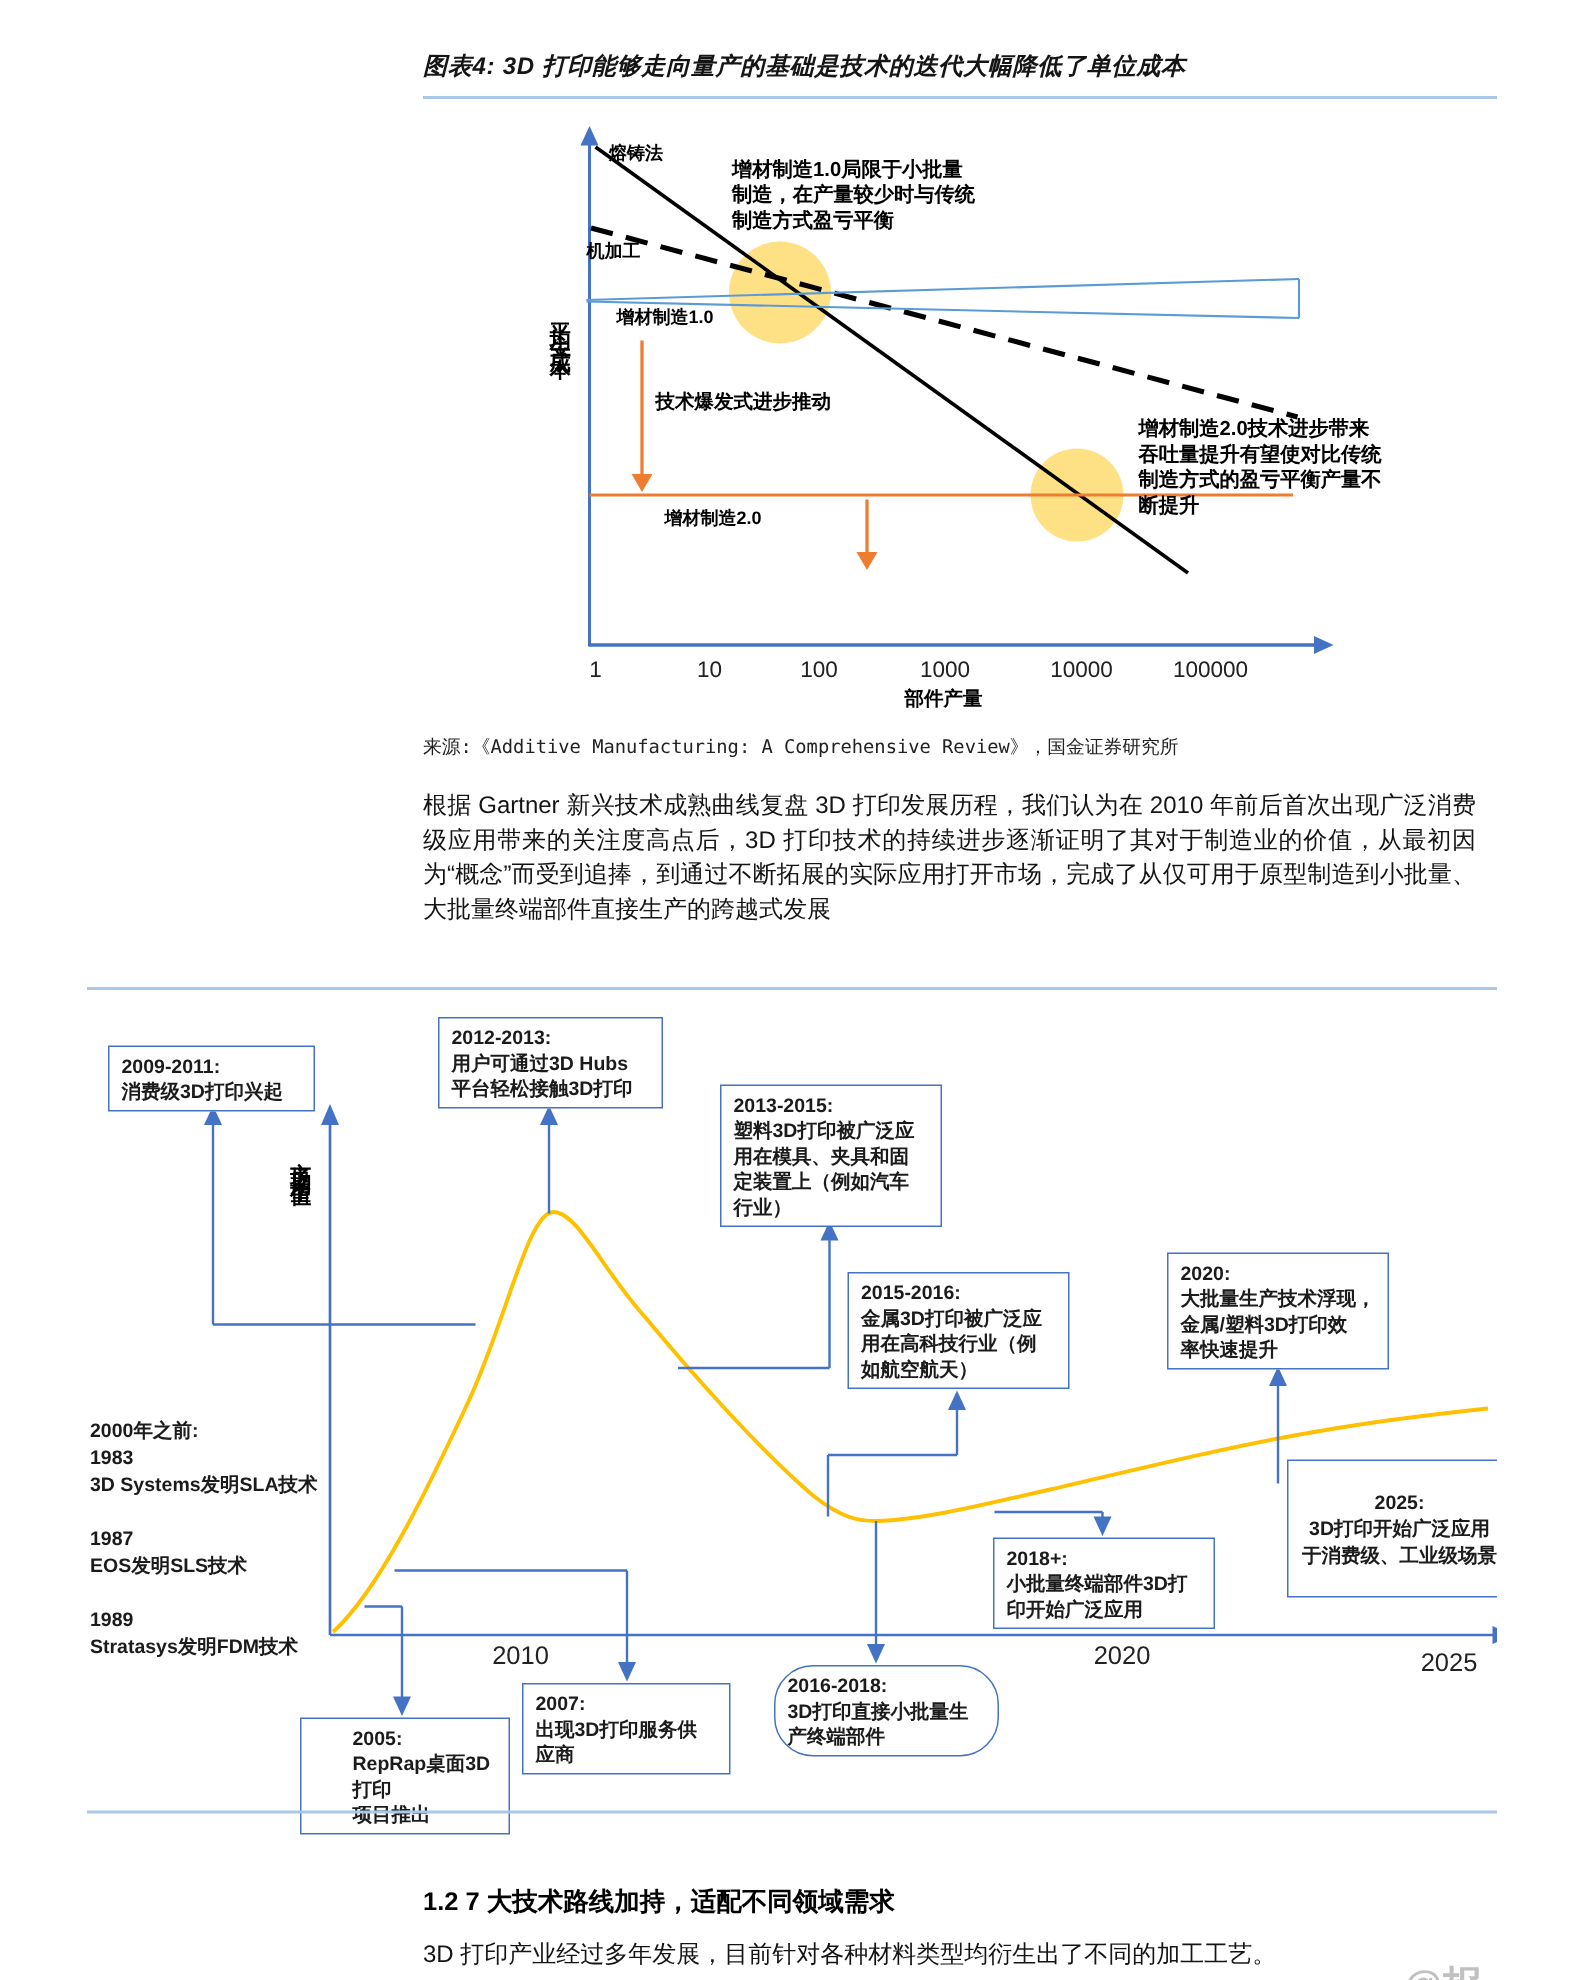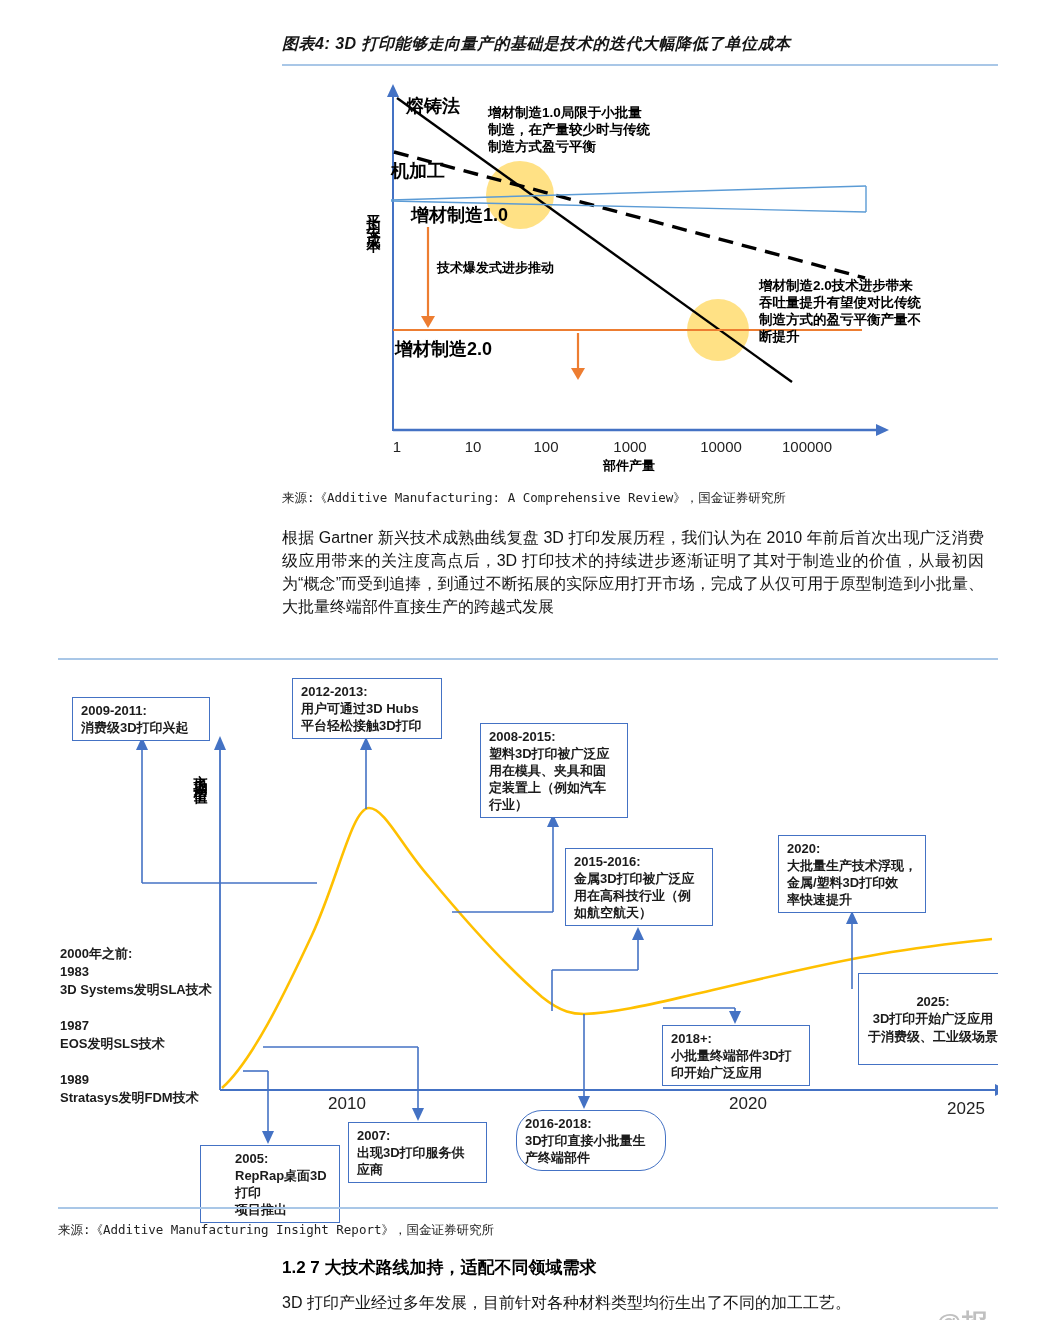--- a/index.html
+++ b/index.html
@@ -3,21 +3,21 @@
 <meta charset="utf-8">
 <style>
   html,body{margin:0;padding:0;background:#fff;}
   .page{position:relative;width:998px;height:1320px;background:#fff;overflow:hidden;
         font-family:"Liberation Sans","DejaVu Sans",sans-serif;color:#111;}
   .abs{position:absolute;}
   .figcap{font-weight:bold;font-style:italic;font-size:16px;color:#151515;letter-spacing:0.5px;}
   .caprule{height:2px;background:#a9c7e7;}
   .srcline{font-family:"DejaVu Sans Mono","Liberation Mono",monospace;font-size:12.5px;color:#222;}
   .para{font-size:16px;line-height:23px;text-align:justify;color:#141414;}
-  .fig4lab{position:absolute;font-weight:bold;font-size:18px;color:#000;white-space:nowrap;}
+  .fig4lab{position:absolute;font-weight:bold;font-size:12px;color:#000;white-space:nowrap;}
   .note{position:absolute;font-size:13.5px;font-weight:600;line-height:17px;white-space:pre-line;color:#000;}
   .tick4{position:absolute;transform:translateX(-50%);font-size:15px;color:#222;}
   .tick5{position:absolute;transform:translateX(-50%);font-size:17px;color:#222;}
   .vlabel{writing-mode:vertical-rl;font-weight:bold;font-size:14px;color:#000;}
   .mbox{position:absolute;border:1.6px solid #4472C4;background:#fff;font-size:13px;font-weight:600;
         line-height:17px;padding:4px 8px;white-space:pre-line;color:#1b1b1b;box-sizing:border-box;}
   .history{position:absolute;font-size:13px;font-weight:600;line-height:18px;white-space:pre-line;color:#1b1b1b;}
   .heading{font-weight:bold;font-size:17px;color:#000;}
   .bodyline{font-size:16px;color:#141414;}
   .watermark{font-size:26px;font-weight:bold;color:rgba(185,185,185,0.9);letter-spacing:1px;margin-top:24px;}
@@ -62,21 +62,21 @@
       </g>
     </svg>
 
     <div class="fig4lab" style="left:46px;top:14px;">熔铸法</div>
     <div class="note" style="left:128px;top:24px;width:210px;">增材制造1.0局限于小批量
 制造，在产量较少时与传统
 制造方式盈亏平衡</div>
     <div class="fig4lab" style="left:31px;top:79px;">机加工</div>
     <div class="fig4lab" style="left:35px;top:123px;margin-left:16px;">增材制造1.0</div>
     <div class="fig4lab" style="left:77px;top:179px;font-size:13px;">技术爆发式进步推动</div>
-    <div class="fig4lab" style="left:35px;top:257px;">增材制造2.0</div>
+    <div class="fig4lab" style="left:35px;top:257px;padding-left:48px;">增材制造2.0</div>
     <div class="note" style="left:399px;top:197px;width:178px;">增材制造2.0技术进步带来
 吞吐量提升有望使对比传统
 制造方式的盈亏平衡产量不
 断提升</div>
     <div class="vlabel" style="position:absolute;left:5px;top:123px;height:135px;letter-spacing:5px;">平均生产成本</div>
 
     <span class="tick4" style="left:37px;top:358px;">1</span>
     <span class="tick4" style="left:113px;top:358px;">10</span>
     <span class="tick4" style="left:186px;top:358px;">100</span>
     <span class="tick4" style="left:270px;top:358px;">1000</span>
@@ -141,21 +141,21 @@
         <line x1="268" y1="406" x2="268" y2="467"></line>
         <polygon points="268,479 262,466 274,466" stroke="none"></polygon>
       </g>
     </svg>
 
     <div class="mbox" style="left:72px;top:32px;width:138px;">2009-2011:
 消费级3D打印兴起</div>
     <div class="mbox" style="left:292px;top:13px;width:150px;">2012-2013:
 用户可通过3D Hubs
 平台轻松接触3D打印</div>
-    <div class="mbox" style="left:480px;top:58px;width:148px;">2008-2015:
+    <div class="mbox" style="left:480px;top:58px;width:148px;">2013-2015:
 塑料3D打印被广泛应
 用在模具、夹具和固
 定装置上（例如汽车
 行业）</div>
     <div class="mbox" style="left:565px;top:183px;width:148px;">2015-2016:
 金属3D打印被广泛应
 用在高科技行业（例
 如航空航天）</div>
     <div class="mbox" style="left:778px;top:170px;width:148px;">2020:
 大批量生产技术浮现，
@@ -187,20 +187,19 @@
 1989
 Stratasys发明FDM技术</div>
 
     <div class="vlabel" style="position:absolute;left:192px;top:98px;height:120px;letter-spacing:4px;">市场期望值</div>
     <span class="tick5" style="left:347px;top:429px;">2010</span>
     <span class="tick5" style="left:748px;top:429px;">2020</span>
     <span class="tick5" style="left:966px;top:434px;">2025</span>
   </div>
 
   <div class="abs caprule" style="left:58px;top:1207px;width:1002px;"></div>
-  <div class="abs srcline" style="left:58px;top:1222px;">来源:《Additive Manufacturing Insight Report》，国金证券研究所</div>
 
   <div class="abs heading" style="left:282px;top:1256px;text-align:right;">1.2 7 大技术路线加持，适配不同领域需求</div>
   <div class="abs bodyline" style="left:282px;top:1293px;width:700px;">3D 打印产业经过多年发展，目前针对各种材料类型均衍生出了不同的加工工艺。</div>
 
   <div class="abs watermark" style="left:936px;top:1282px;">@报告派</div>
 
 </div>
 
 </body></html>

